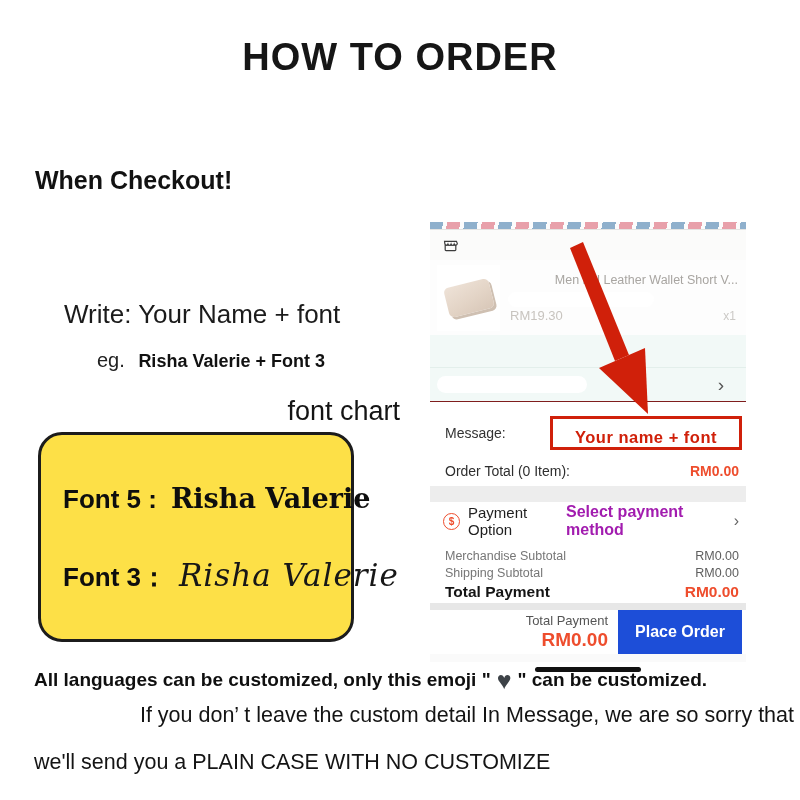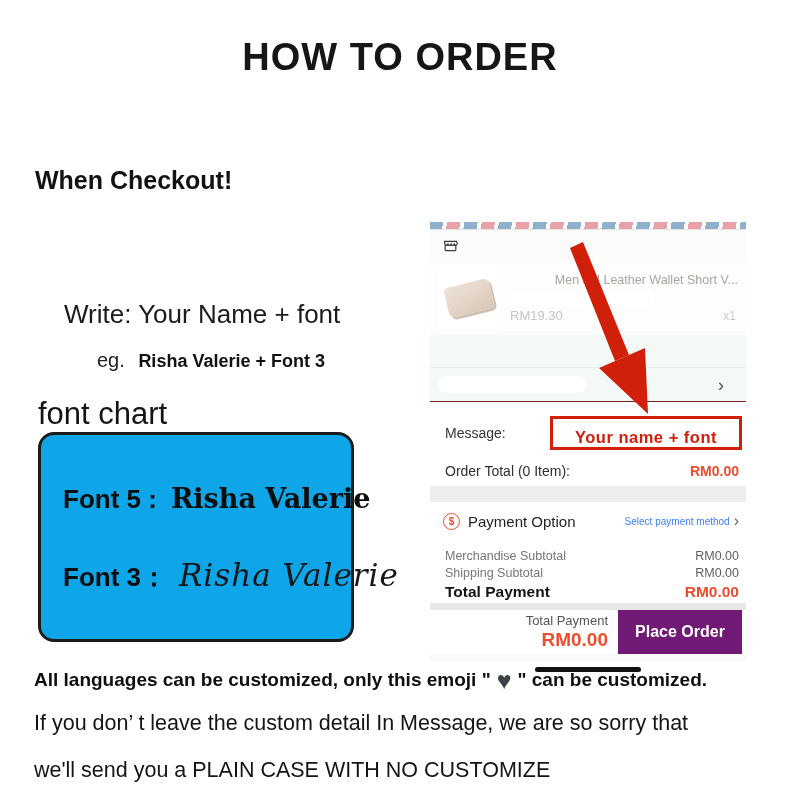--- a/index.html
+++ b/index.html
@@ -13,24 +13,24 @@
     font-size:38px;font-weight:600;letter-spacing:1px;color:#161616;
   }
   .intro{
     position:absolute;left:35px;top:160px;width:680px;
     font-size:25px;font-weight:700;line-height:41px;color:#121212;
   }
   
   .write-line{position:absolute;left:64px;top:299px;font-size:26px;font-weight:500;color:#1b1b1b;}
   .example-line{position:absolute;left:97px;top:349px;font-size:20px;color:#222;}
   .example-line b{font-size:18px;font-weight:700;color:#111;}
-  .chart-title{position:absolute;left:38px;top:396px;width:362px;text-align:left;font-size:31px;font-weight:500;color:#141414;}
+  .chart-title{position:absolute;left:38px;top:396px;width:362px;text-align:right;font-size:27px;font-weight:500;color:#141414;}
   .font-chart{
     position:absolute;left:38px;top:432px;width:316px;height:210px;
-    border:3px solid #1c1c1c;border-radius:16px;background:#0ea5e9;box-sizing:border-box;
+    border:3px solid #1c1c1c;border-radius:24px;background:#fde047;box-sizing:border-box;
   }
   .fc-row{position:absolute;left:22px;white-space:nowrap;}
   .fc-row.r1{top:48px;}
   .fc-row.r2{top:122px;}
   .fc-label{font-size:26px;font-weight:700;color:#0e0e0e;}
   .fc-sample-bold{font-family:"DejaVu Serif", serif;font-size:27px;font-weight:700;color:#0e0e0e;margin-left:14px;}
   .fc-sample-script{font-family:"DejaVu Serif", serif;font-size:31px;font-style:italic;color:#171717;margin-left:12px;letter-spacing:1px;}
   
   .shot{
     position:absolute;left:430px;top:222px;width:316px;height:440px;
@@ -62,44 +62,44 @@
     display:flex;align-items:flex-end;justify-content:center;}
   .msg-box span{font-size:16.5px;font-weight:700;color:#d0200a;letter-spacing:.5px;}
   .order-row{height:30px;background:#fff;display:flex;align-items:center;padding:0 7px 0 15px;}
   .order-label{font-size:14px;color:#2e2e2e;}
   .order-val{margin-left:auto;font-size:14px;font-weight:700;color:#ee4d2d;}
   .grayband{height:16px;background:#ededed;}
   .pay-row{height:38px;background:#fff;display:flex;align-items:center;padding:0 7px 0 13px;}
   .dollar-ic{width:15px;height:15px;border:1.5px solid #ee4d2d;border-radius:50%;color:#ee4d2d;
     font-size:10px;font-weight:700;display:flex;align-items:center;justify-content:center;flex:none;}
   .pay-label{font-size:15px;color:#1f1f1f;margin-left:8px;}
-  .pay-link{margin-left:auto;font-size:10px;color:#3b82f6;}
+  .pay-link{margin-left:auto;font-size:16px;color:#a21caf;font-weight:bold;}
   .pay-chev{font-size:16px;color:#666;margin-left:4px;}
   .sum-sec{background:#fff;padding:7px 7px 1px 15px;}
   .sum-row{display:flex;align-items:center;height:17px;}
   .sum-label{font-size:12.5px;color:#767676;}
   .sum-val{margin-left:auto;font-size:12.5px;color:#5e5e5e;}
   .sum-row.total{height:21px;}
   .sum-row.total .sum-label{font-size:15.5px;font-weight:700;color:#141414;}
   .sum-row.total .sum-val{font-size:15.5px;font-weight:700;color:#ee4d2d;}
   .sep7{height:7px;background:#e7e7e7;}
   .footer-bar{height:44px;background:#fff;display:flex;align-items:stretch;justify-content:flex-end;padding-right:4px;}
   .tp-block{display:flex;flex-direction:column;align-items:flex-end;justify-content:center;margin-right:10px;}
   .tp-label{font-size:13px;color:#555;}
   .tp-val{font-size:19px;font-weight:700;color:#ee4d2d;margin-top:1px;}
-  .place-btn{width:124px;background:#701a75;color:#fff;font-size:16px;font-weight:700;
+  .place-btn{width:124px;background:#1d4ed8;color:#fff;font-size:16px;font-weight:700;
     display:flex;align-items:center;justify-content:center;border:none;}
   .home-bar{width:106px;height:5px;border-radius:3px;background:#111;margin:13px auto 0 auto;}
   
   .arrow-svg{position:absolute;left:0;top:0;width:800px;height:800px;pointer-events:none;z-index:6;}
   
   .notes{position:absolute;left:34px;top:666px;width:760px;}
   .note1{font-size:19px;font-weight:700;color:#0f0f0f;}
   .note1 .heart{font-size:25px;color:#3d4247;vertical-align:-3px;margin:0 6px;}
-  .note2{font-size:21.5px;font-weight:500;color:#141414;margin-top:16px;}
+  .note2{font-size:21.5px;font-weight:500;color:#141414;margin-top:8px;text-align:right;}
   .note3{font-size:21.5px;font-weight:500;color:#141414;margin-top:22px;}
 </style>
 </head>
 <body>
 
 <div class="main-title">HOW TO ORDER</div>
 
 <div class="intro">
   <div>When Checkout!</div>
 </div>

